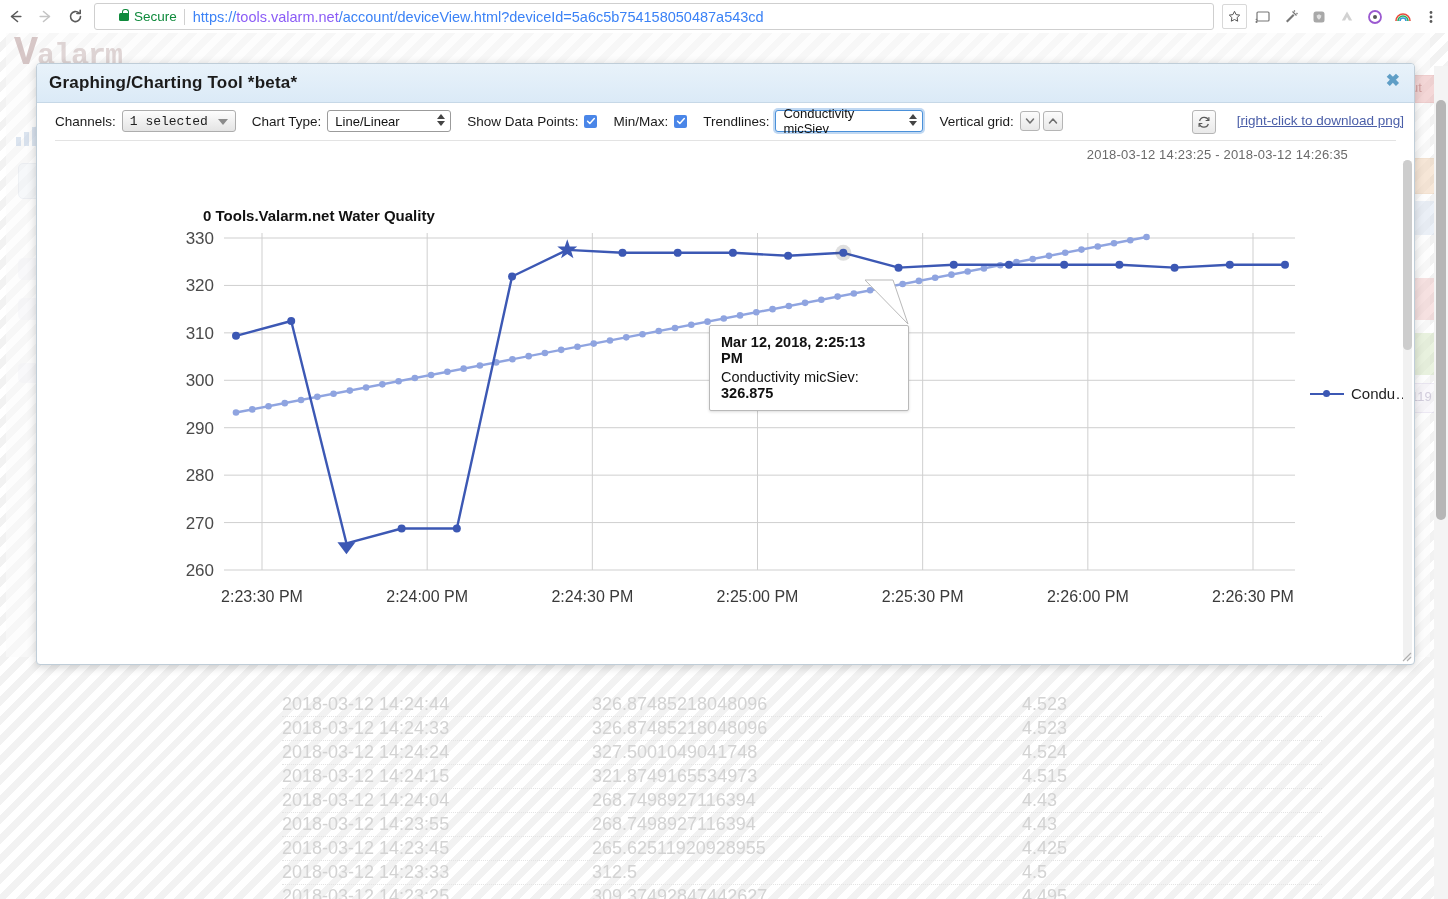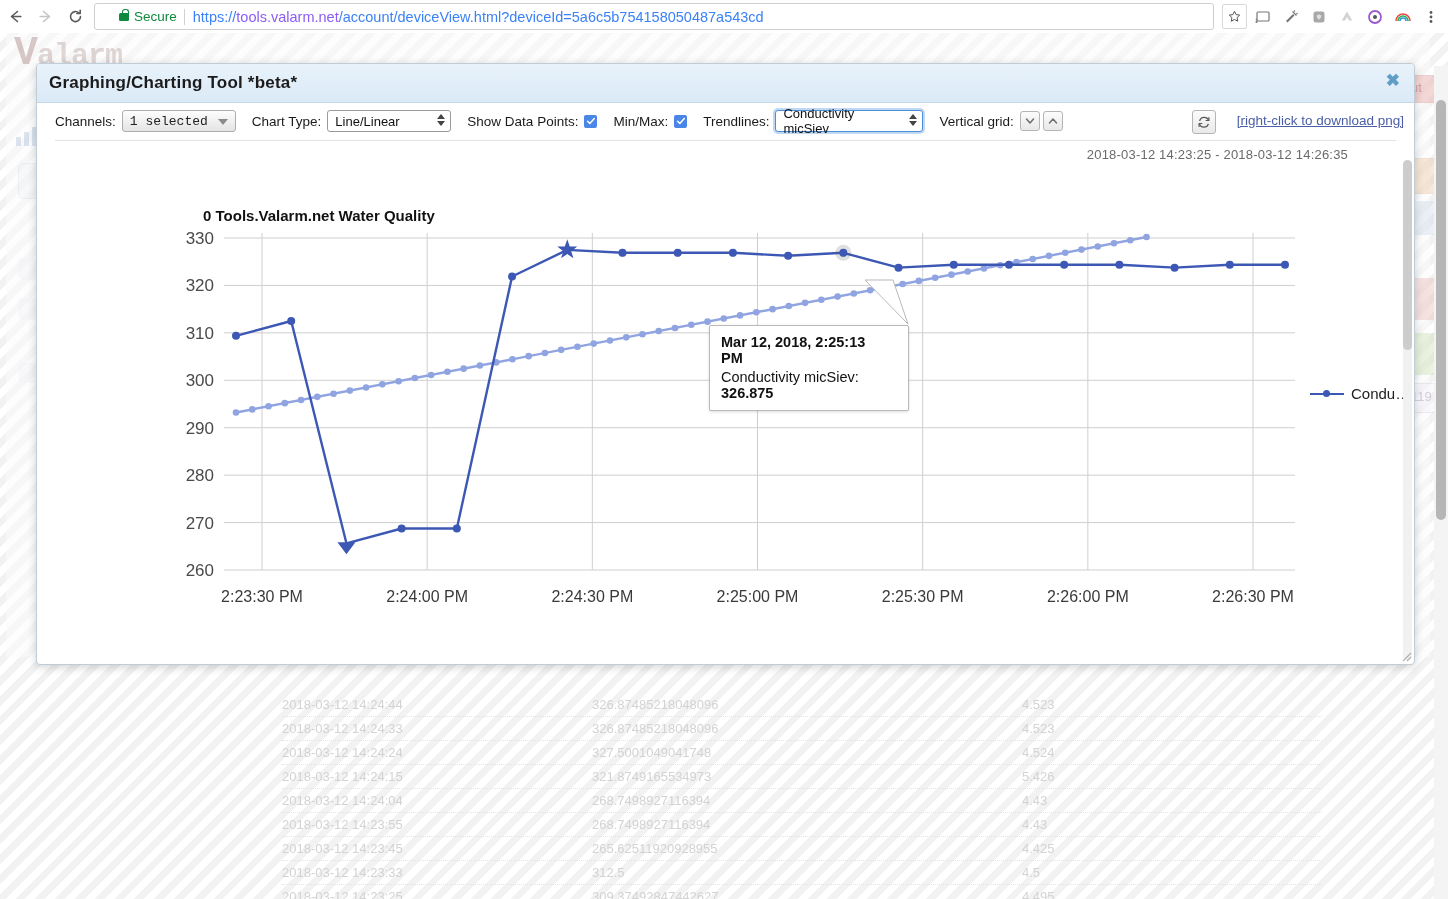--- a/index.html
+++ b/index.html
@@ -73,21 +73,21 @@
   #bg-r3{left:1408px;top:245px;width:40px;height:42px;background:#e8a7a7;}
   #bg-r4{left:1408px;top:300px;width:40px;height:42px;background:#bfd9a0;}
   #bg-r5{left:1405px;top:350px;width:44px;height:28px;background:#f1edf8;border:1px solid #c9bfe0;}
   #bg-r5-txt{position:absolute;left:1411px;top:356px;font-size:13px;color:#b9b2c9;opacity:.6;}
 
   
   #bg-table{position:absolute;left:282px;top:660px;width:1040px;}
   .bg-row{
     height:23px;display:flex;align-items:center;
     border-bottom:1px dotted #e4e4e4;
-    font-size:13px;color:#d3d3d3;
+    font-size:18px;color:#d3d3d3;
   }
   .bg-c1{width:310px;}
   .bg-c2{width:430px;}
   .bg-c3{width:120px;}
 
   
   #dialog{
     position:absolute;left:36px;top:63px;width:1377px;height:600px;
     background:#ffffff;border:1px solid #bfcdd8;border-radius:4px;
     box-shadow:0 2px 10px rgba(0,0,0,.18);
@@ -307,21 +307,21 @@
         <div class="bg-c3">4.523</div>
       </div>
       <div class="bg-row">
         <div class="bg-c1">2018-03-12 14:24:24</div>
         <div class="bg-c2">327.5001049041748</div>
         <div class="bg-c3">4.524</div>
       </div>
       <div class="bg-row">
         <div class="bg-c1">2018-03-12 14:24:15</div>
         <div class="bg-c2">321.8749165534973</div>
-        <div class="bg-c3">5.426</div>
+        <div class="bg-c3">4.515</div>
       </div>
       <div class="bg-row">
         <div class="bg-c1">2018-03-12 14:24:04</div>
         <div class="bg-c2">268.7498927116394</div>
         <div class="bg-c3">4.43</div>
       </div>
       <div class="bg-row">
         <div class="bg-c1">2018-03-12 14:23:55</div>
         <div class="bg-c2">268.7498927116394</div>
         <div class="bg-c3">4.43</div>

